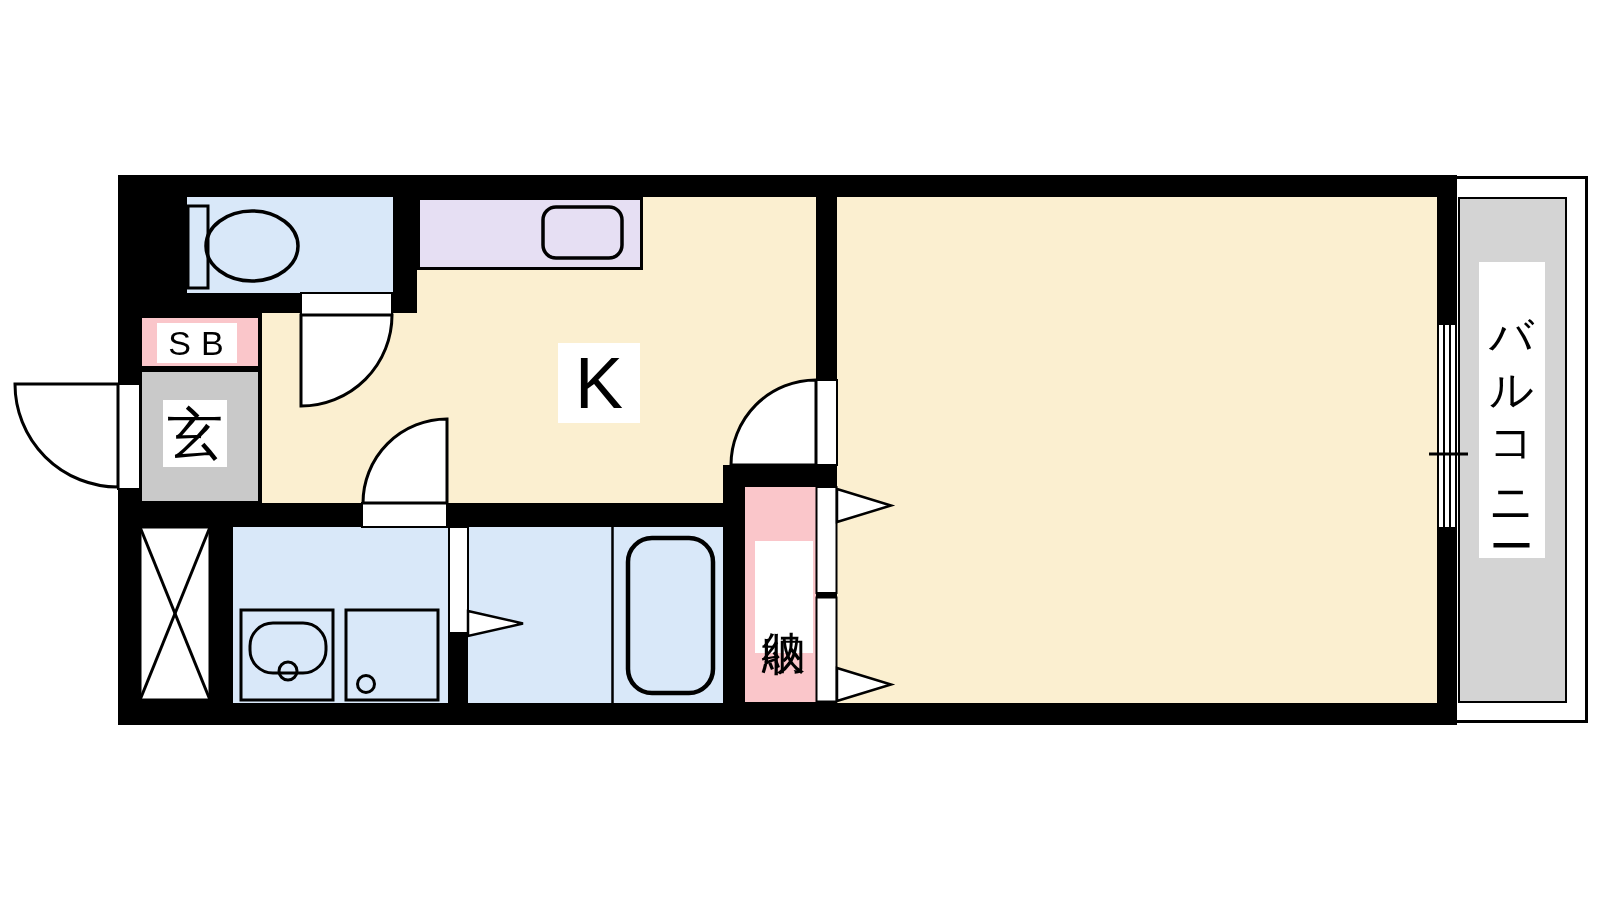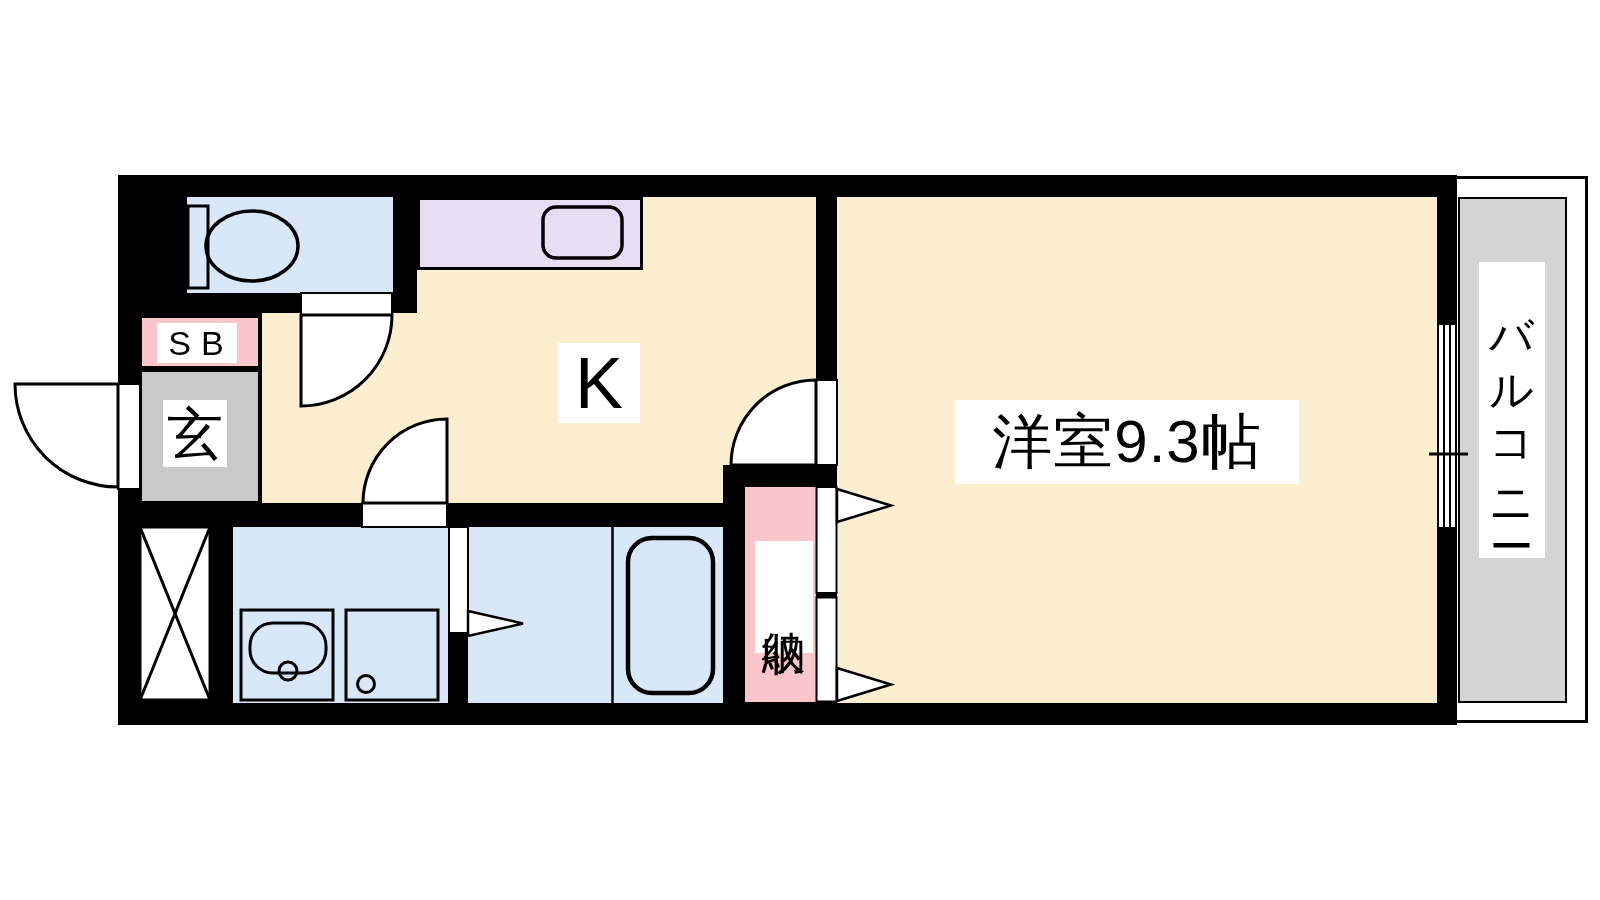--- a/index.html
+++ b/index.html
@@ -117,17 +117,16 @@
     <line x1="1438" y1="325" x2="1438" y2="527" stroke="#000" stroke-width="2"></line>
     <line x1="1444" y1="325" x2="1444" y2="527" stroke="#000" stroke-width="2"></line>
     <line x1="1450" y1="325" x2="1450" y2="527" stroke="#000" stroke-width="2"></line>
     <line x1="1456" y1="325" x2="1456" y2="527" stroke="#000" stroke-width="2"></line>
     <line x1="1429" y1="454" x2="1468" y2="454" stroke="#000" stroke-width="3"></line>
   </svg>
 
   <div class="abs label lbl-sb">SB</div>
   <div class="abs label lbl-genkan">玄</div>
   <div class="abs label lbl-k">K</div>
-  <div class="abs label lbl-western">洋室9.3帖</div>
   <div class="abs label vtext lbl-storage">収納</div>
   <div class="abs label vtext lbl-balcony">バルコニー</div>
 
 </div>
 
 </body></html>

